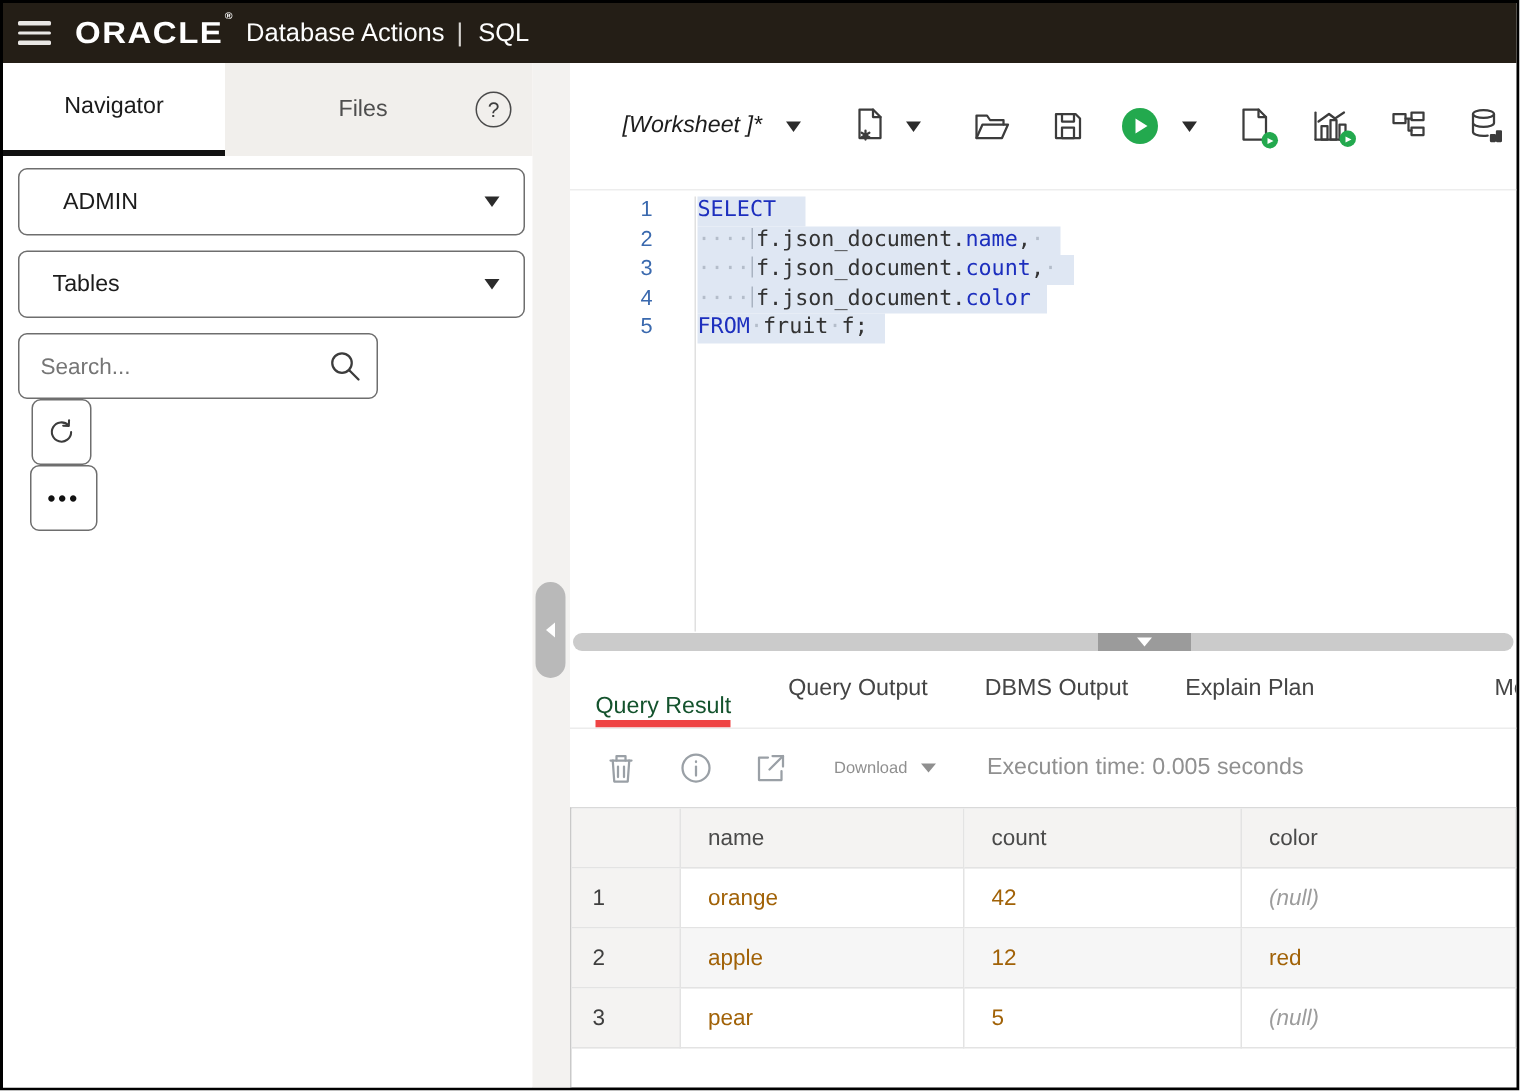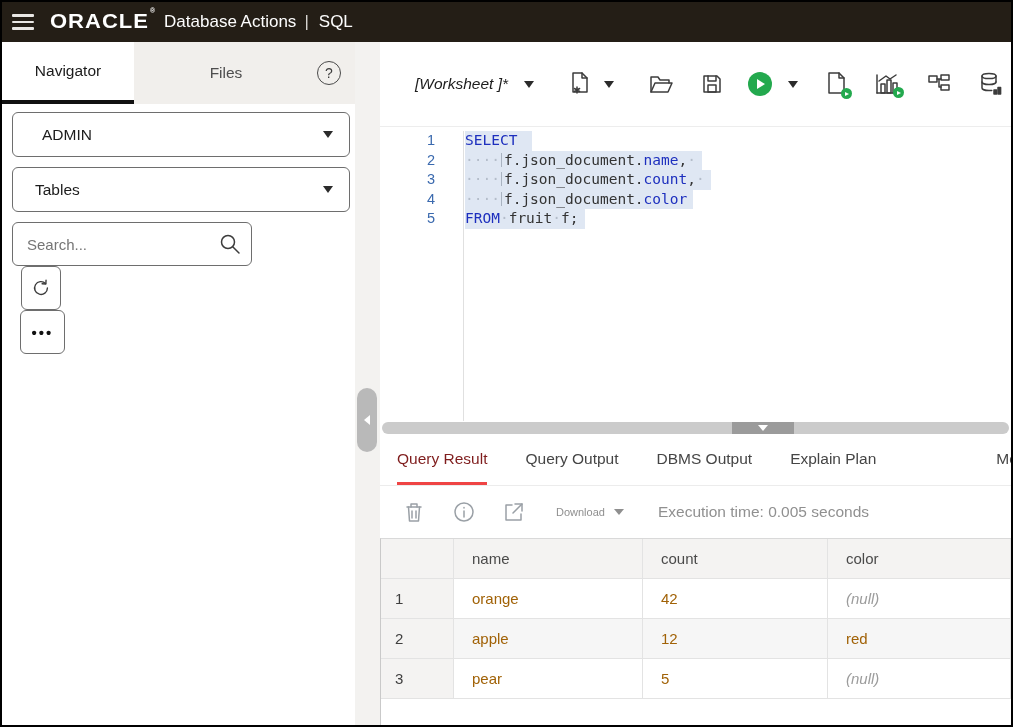--- a/index.html
+++ b/index.html
@@ -22,21 +22,21 @@
   .module { color:#fdfdfd; font-size:17px; }
 
   
   .body { flex:1; display:flex; min-height:0; }
 
   
   .sidebar { width:353px; flex:0 0 353px; display:flex; flex-direction:column; background:#fff; }
   .side-tabs { height:62px; background:#f1efec; display:flex; align-items:stretch; position:relative; }
   .side-tab { display:flex; align-items:center; justify-content:center; font-size:15.5px;
               color:#4e4e4e; cursor:pointer; }
-  .side-tab.nav { width:132px; background:#fff; border-bottom:4px solid #111; color:#1b1b1b; }
+  .side-tab.nav { width:148px; background:#fff; border-bottom:4px solid #111; color:#1b1b1b; }
   .side-tab.files { width:148px; margin-left:18px; }
   .help-btn { width:24px; height:24px; border:1.6px solid #4a4a4a; border-radius:50%;
               color:#3d3d3d; font-size:14px; display:flex; align-items:center; justify-content:center;
               position:absolute; right:14px; top:19px; cursor:pointer; background:transparent; }
   .side-controls { padding:8px 5px 0 10px; }
   .sel-box { width:338px; height:45px; border:1px solid #6e6e6e; border-radius:6px;
              display:flex; align-items:center; margin-bottom:10px; font-size:15.5px;
              color:#1c1c1c; cursor:pointer; background:#fff; position:relative; }
   .sel-box .val { padding-left:22px; }
   .sel-box.schema .val { padding-left:29px; }
@@ -79,21 +79,21 @@
   .run-btn .tri { width:0; height:0; border-top:5px solid transparent; border-bottom:5px solid transparent;
                   border-left:8px solid #fff; margin-left:2px; }
 
   
   .editor { flex:1; display:flex; min-height:0; font-family:"DejaVu Sans Mono", monospace;
             font-size:14.5px; line-height:19.5px; padding-top:4px; }
   .gutter { width:84px; flex:0 0 84px; text-align:right; padding-right:28px; color:#3a69ae;
             border-right:1px solid #e0e0e0; font-family:"Liberation Sans", sans-serif; font-size:14.5px; }
   .code { flex:1; padding-left:1px; }
   .cline { white-space:pre; }
-  .cline .sel { background:#dfe7f3; display:inline-block; padding-right:6px; }
+  .cline .sel { background:#dfe7f3; display:inline-block; padding-right:11px; }
   .seg-kw { color:#1d2fbe; }
   .seg-field { color:#1d2fbe; }
   .seg-plain { color:#333; }
   .seg-ws { color:#b4bdca; }
   .seg-guide { display:inline-block; width:0; height:14px; border-left:1px solid #a9b3c1;
                vertical-align:-2px; margin:0 2px 0 1px; }
 
   
   .hsplit { height:15px; flex:0 0 15px; position:relative; padding:1px 2px; }
   .htrack { height:12px; background:#cbcbcb; border-radius:6px; position:relative; }
@@ -101,21 +101,21 @@
             display:flex; align-items:center; justify-content:center; cursor:pointer; }
   .hthumb .tri { width:0; height:0; border-left:5px solid transparent; border-right:5px solid transparent;
                  border-top:6px solid #fff; }
 
   
   .results { flex:1; display:flex; flex-direction:column; min-height:0; }
   .r-tabs { height:50px; flex:0 0 50px; display:flex; align-items:stretch; padding-left:17px;
             border-bottom:1px solid #ececec; overflow:hidden; white-space:nowrap; }
   .r-tab { display:flex; align-items:center; font-size:15.5px; color:#454545; cursor:pointer;
            margin-right:38px; border-bottom:3px solid transparent; flex:0 0 auto; }
-  .r-tab.active { color:#7f1d1d; border-bottom:3px solid #ef4444; }
+  .r-tab.active { color:#14532d; border-bottom:5px solid #ef4444;align-items:flex-end; }
   .r-tab.pushed { margin-left:82px; }
   .r-toolbar { height:52px; flex:0 0 52px; display:flex; align-items:center; padding-left:22px; }
   .r-toolbar .tbtn { margin-right:26px; }
   .dl-label { color:#8f8f8f; font-size:11px; margin-left:4px; cursor:pointer; }
   .dl-caret { border-top-color:#8f8f8f; margin-left:9px; border-left-width:5px; border-right-width:5px;
               border-top-width:6px; cursor:pointer; }
   .exec-time { color:#909090; font-size:15.5px; margin-left:34px; }
 
   
   .grid { flex:1; overflow:hidden; border-top:1px solid #d9d9d9; border-left:1px solid #c9c9c9; }

